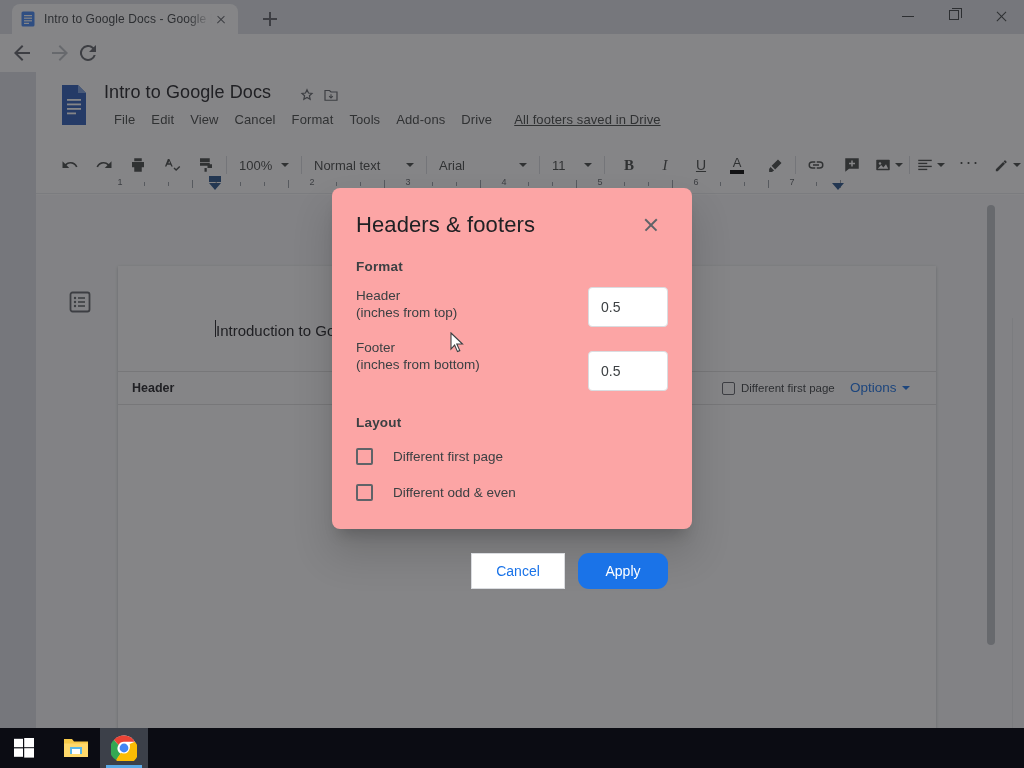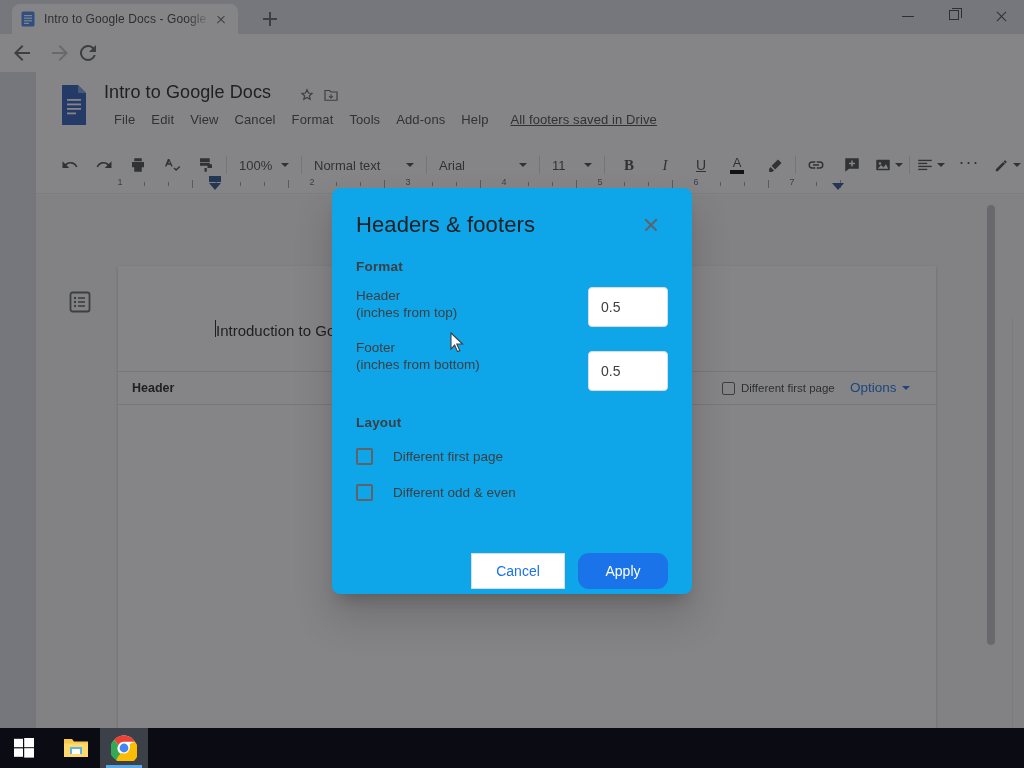--- a/index.html
+++ b/index.html
@@ -134,22 +134,22 @@
 
   .vscroll { position:absolute; left:951px; top:10px; width:8px; height:440px; background:#bdc1c6; border-radius:4px; }
 
   
   .rail { position:absolute; right:0; top:123px; width:48px; height:533px; background:#f8f9fa; border-left:1px solid #e8eaed; }
   .rail-icon { position:absolute; left:12px; width:24px; height:24px; border-radius:3px; }
 
   
   .scrim { position:absolute; left:0; top:0; width:1024px; height:728px; background:rgba(32,33,36,.55); }
   .dialog {
-    position:absolute; left:332px; top:188px; width:360px; height:406px;
-    background:#0ea5e9; border-radius:8px; box-shadow:0 11px 15px -7px rgba(0,0,0,.2),0 24px 38px 3px rgba(0,0,0,.14);
+    position:absolute; left:332px; top:188px; width:360px; height:341px;
+    background:#fca5a5; border-radius:8px; box-shadow:0 11px 15px -7px rgba(0,0,0,.2),0 24px 38px 3px rgba(0,0,0,.14);
   }
   .dlg-title { position:absolute; left:24px; top:24px; font-size:22px; color:#202124; letter-spacing:.1px; }
   .dlg-close { position:absolute; left:308px; top:26px; width:22px; height:22px; }
   .dlg-close::before, .dlg-close::after {
     content:""; position:absolute; left:3px; top:10px; width:16px; height:1.6px; background:#5f6368;
   }
   .dlg-close::before { transform:rotate(45deg); }
   .dlg-close::after  { transform:rotate(-45deg); }
   .sec-title { position:absolute; left:24px; font-size:13.5px; color:#3c4043; font-weight:bold; letter-spacing:.2px; }
   .field-label { position:absolute; left:24px; font-size:13.5px; color:#3c4043; line-height:16.5px; }
@@ -279,21 +279,21 @@
       </span>
 
       <div class="menus">
         <span class="menu-item">File</span>
         <span class="menu-item">Edit</span>
         <span class="menu-item">View</span>
         <span class="menu-item">Cancel</span>
         <span class="menu-item">Format</span>
         <span class="menu-item">Tools</span>
         <span class="menu-item">Add-ons</span>
-        <span class="menu-item">Help</span>
+        <span class="menu-item">Drive</span>
         <span class="saved">All footers saved in Drive</span>
       </div>
 
       <span class="comment-btn">
         <svg width="24" height="24" viewBox="0 0 24 24">
             <path d="M3 4h18v13H8l-5 4z" fill="#5f6368"></path>
             <rect x="6" y="7.5" width="12" height="1.3" fill="#fff"></rect>
             <rect x="6" y="10.5" width="12" height="1.3" fill="#fff"></rect>
             <rect x="6" y="13.5" width="8" height="1.3" fill="#fff"></rect>
           </svg>

